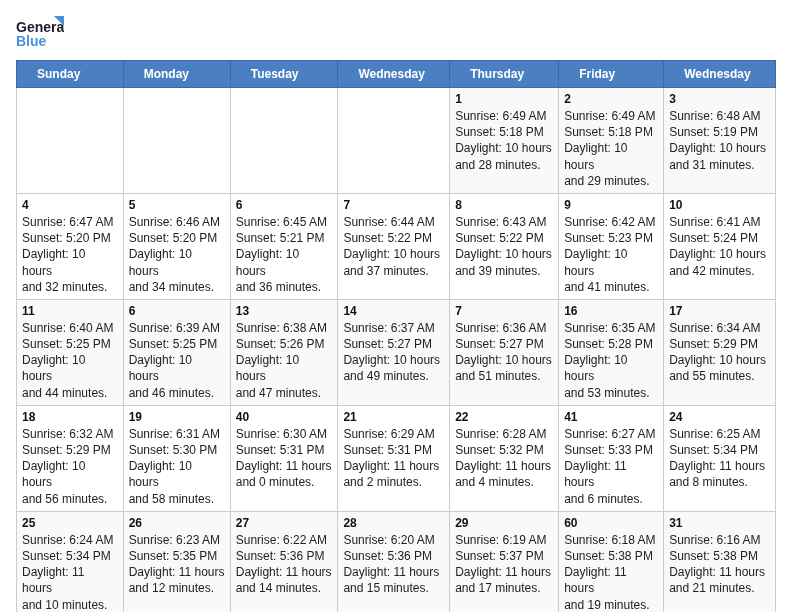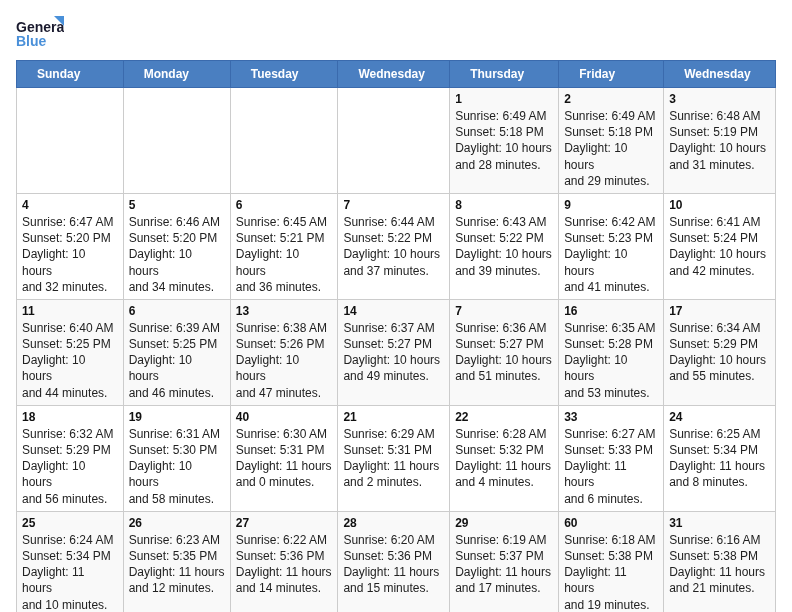--- a/index.html
+++ b/index.html
@@ -197,21 +197,21 @@
         </td>
         <td>
           <div class="day-number">21</div>
           <div class="day-info">Sunrise: 6:29 AM<br>Sunset: 5:31 PM<br>Daylight: 11 hours<br>and 2 minutes.</div>
         </td>
         <td>
           <div class="day-number">22</div>
           <div class="day-info">Sunrise: 6:28 AM<br>Sunset: 5:32 PM<br>Daylight: 11 hours<br>and 4 minutes.</div>
         </td>
         <td>
-          <div class="day-number">33</div>
+          <div class="day-number">41</div>
           <div class="day-info">Sunrise: 6:27 AM<br>Sunset: 5:33 PM<br>Daylight: 11 hours<br>and 6 minutes.</div>
         </td>
         <td>
           <div class="day-number">24</div>
           <div class="day-info">Sunrise: 6:25 AM<br>Sunset: 5:34 PM<br>Daylight: 11 hours<br>and 8 minutes.</div>
         </td>
       </tr>
       <tr>
         <td>
           <div class="day-number">25</div>

